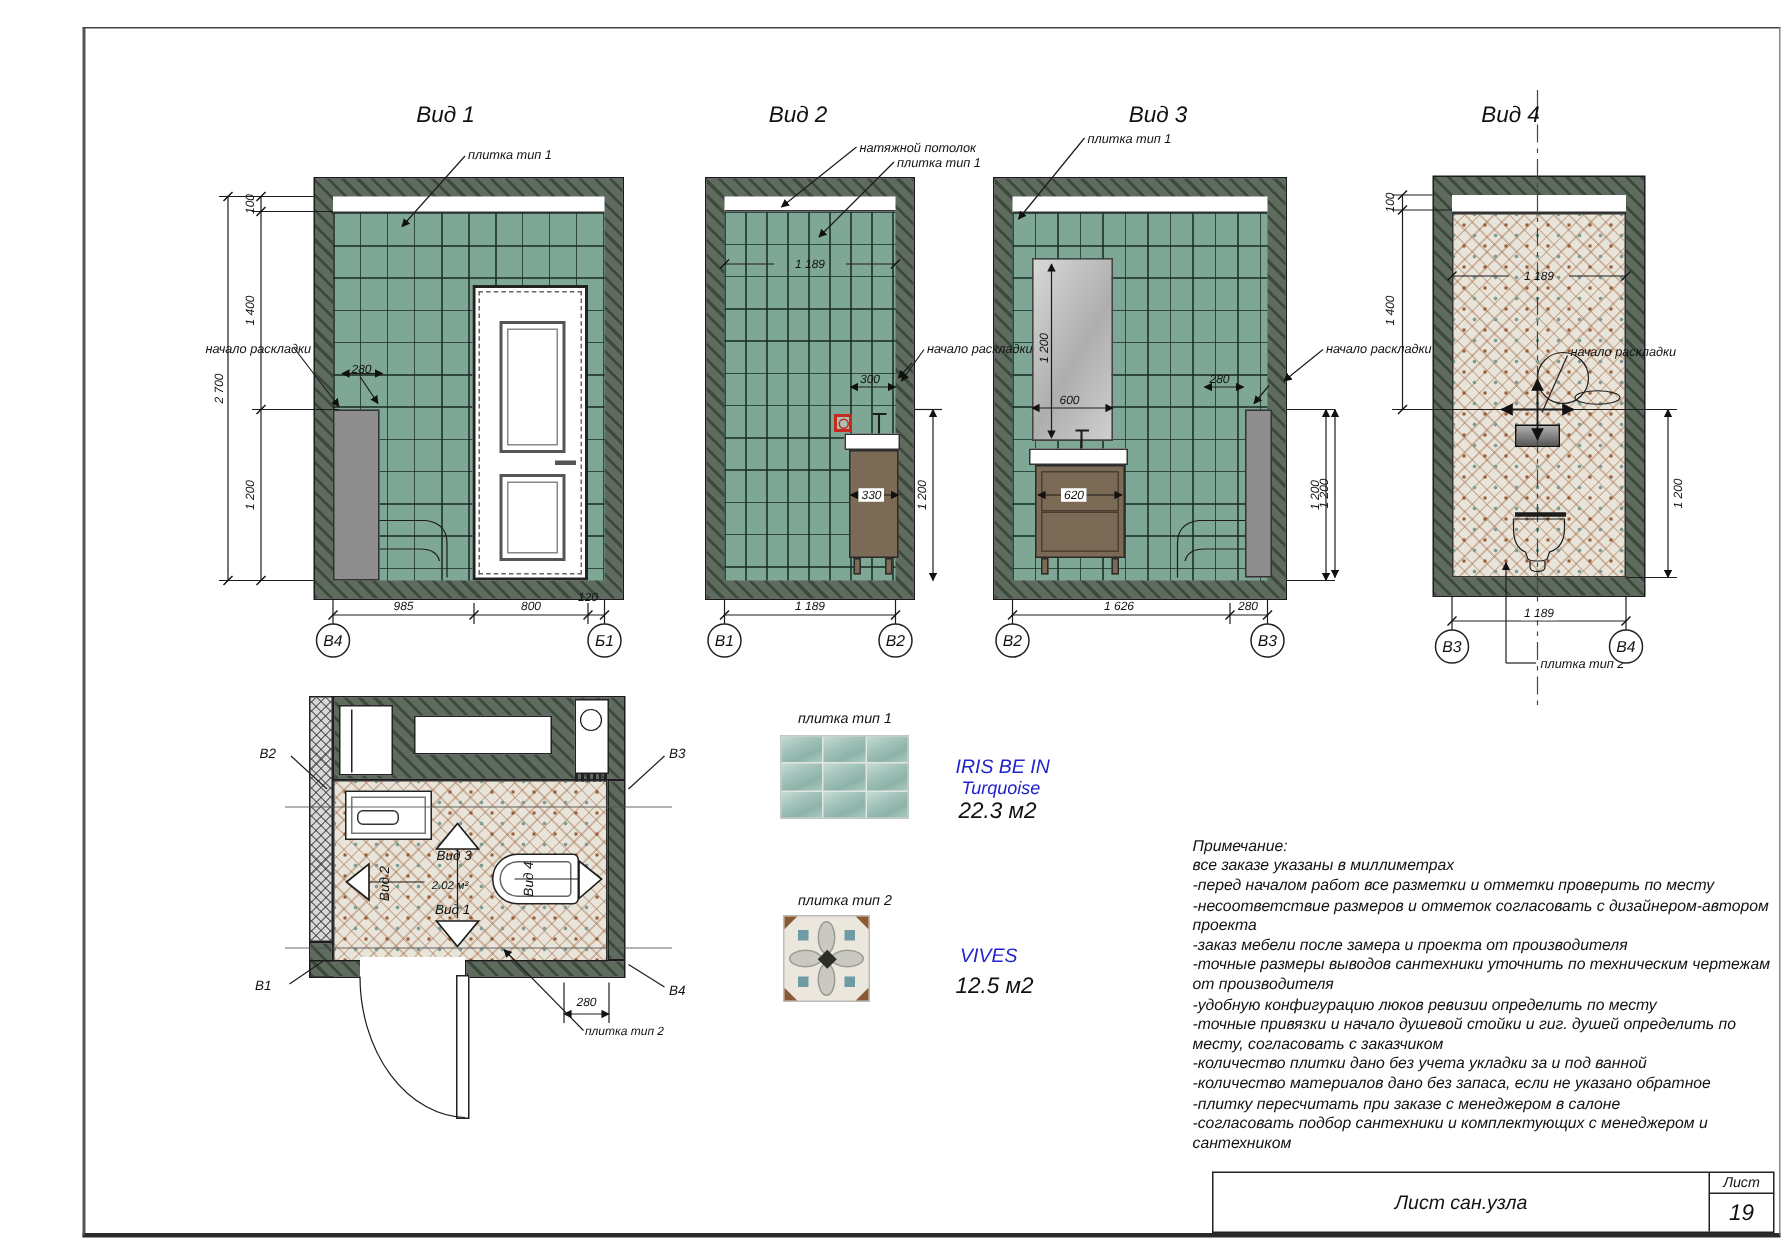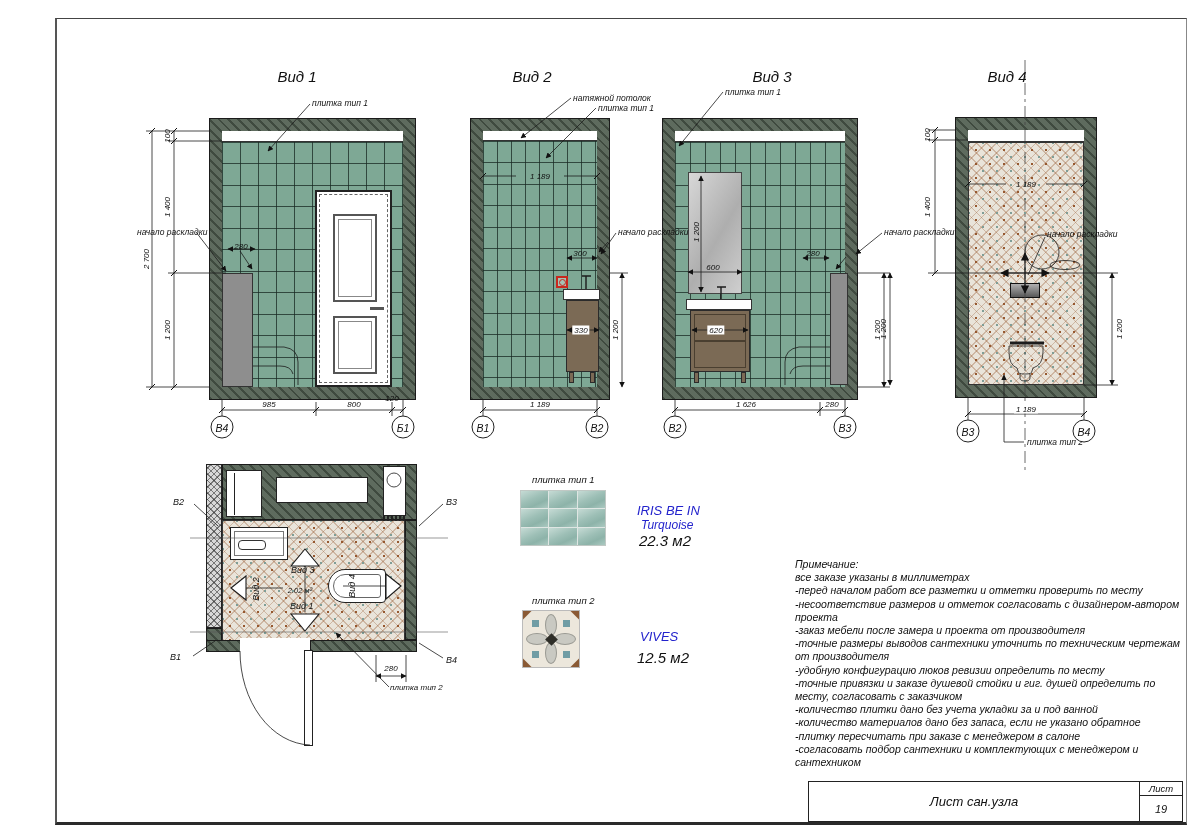--- a/index.html
+++ b/index.html
@@ -68,21 +68,21 @@
   .cwedge{position:absolute;width:12px;height:12px;background:#8a5a35;transform:rotate(45deg);}
   .brand{position:absolute;color:#2323CC;font-size:13px;z-index:5;white-space:nowrap;}
   .area{position:absolute;color:#111;font-size:15px;z-index:5;white-space:nowrap;}
   
   .notes{position:absolute;left:795px;top:558px;width:392px;font-size:10.5px;line-height:13.2px;z-index:5;}
   
   .tblock{position:absolute;left:808px;top:781px;width:375px;height:41px;border:1px solid #222;box-sizing:border-box;z-index:5;display:flex;}
   .tb-main{flex:1;display:flex;align-items:center;justify-content:center;font-size:13px;}
   .tb-col{width:43px;border-left:1px solid #222;display:flex;flex-direction:column;box-sizing:border-box;}
   .tb-l{height:14px;border-bottom:1px solid #222;display:flex;align-items:center;justify-content:center;font-size:9.5px;box-sizing:border-box;}
-  .tb-n{flex:1;display:flex;align-items:center;justify-content:center;font-size:11px;}
+  .tb-n{flex:1;display:flex;align-items:center;justify-content:center;font-size:15px;}
   .dotstrip{position:absolute;background:repeating-linear-gradient(to right,#222 0 2px,transparent 2px 4px);z-index:3;}
 </style>
 </head>
 <body>
 
 <div class="sheet">
   <div class="frame"></div>
 
   <div class="wall z1" style="left:209px;top:118px;width:207px;height:282px;"></div>
   <div class="tiles1 z2" style="left:222px;top:142px;width:181px;height:245px;--cw:18px;"></div>
@@ -242,21 +242,21 @@
   <div class="area" style="left:637px;top:649px;">12.5 м2</div>
 
   <div class="notes">
     <div>Примечание:</div>
     <div>все заказе указаны в миллиметрах</div>
     <div>-перед началом работ все разметки и отметки проверить по месту</div>
     <div>-несоответствие размеров и отметок согласовать с дизайнером-автором проекта</div>
     <div>-заказ мебели после замера и проекта от производителя</div>
     <div>-точные размеры выводов сантехники уточнить по техническим чертежам от производителя</div>
     <div>-удобную конфигурацию люков ревизии определить по месту</div>
-    <div>-точные привязки и заказе душевой стойки и гиг. душей определить по месту, согласовать с заказчиком</div>
+    <div>-точные привязки и начало душевой стойки и гиг. душей определить по месту, согласовать с заказчиком</div>
     <div>-количество плитки дано без учета укладки за и под ванной</div>
     <div>-количество материалов дано без запаса, если не указано обратное</div>
     <div>-плитку пересчитать при заказе с менеджером в салоне</div>
     <div>-согласовать подбор сантехники и комплектующих с менеджером и сантехником</div>
   </div>
 
   <div class="tblock">
     <div class="tb-main">Лист сан.узла</div>
     <div class="tb-col">
       <div class="tb-l">Лист</div>

